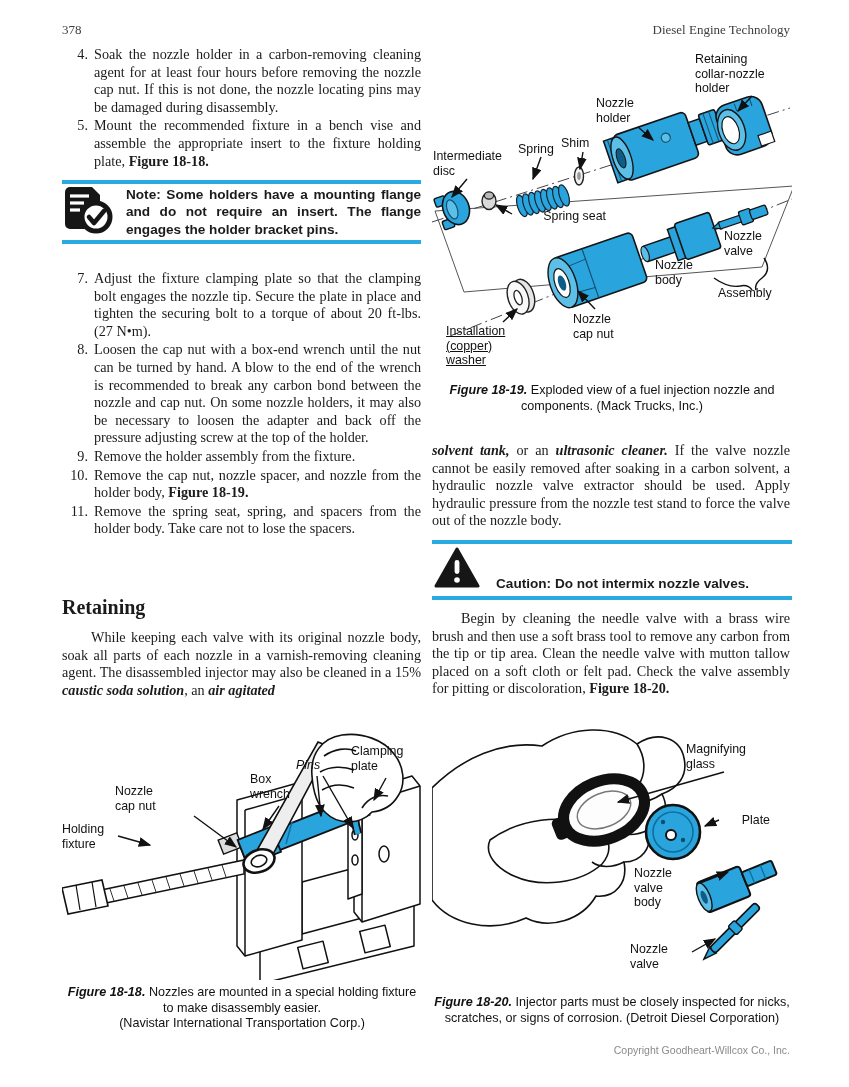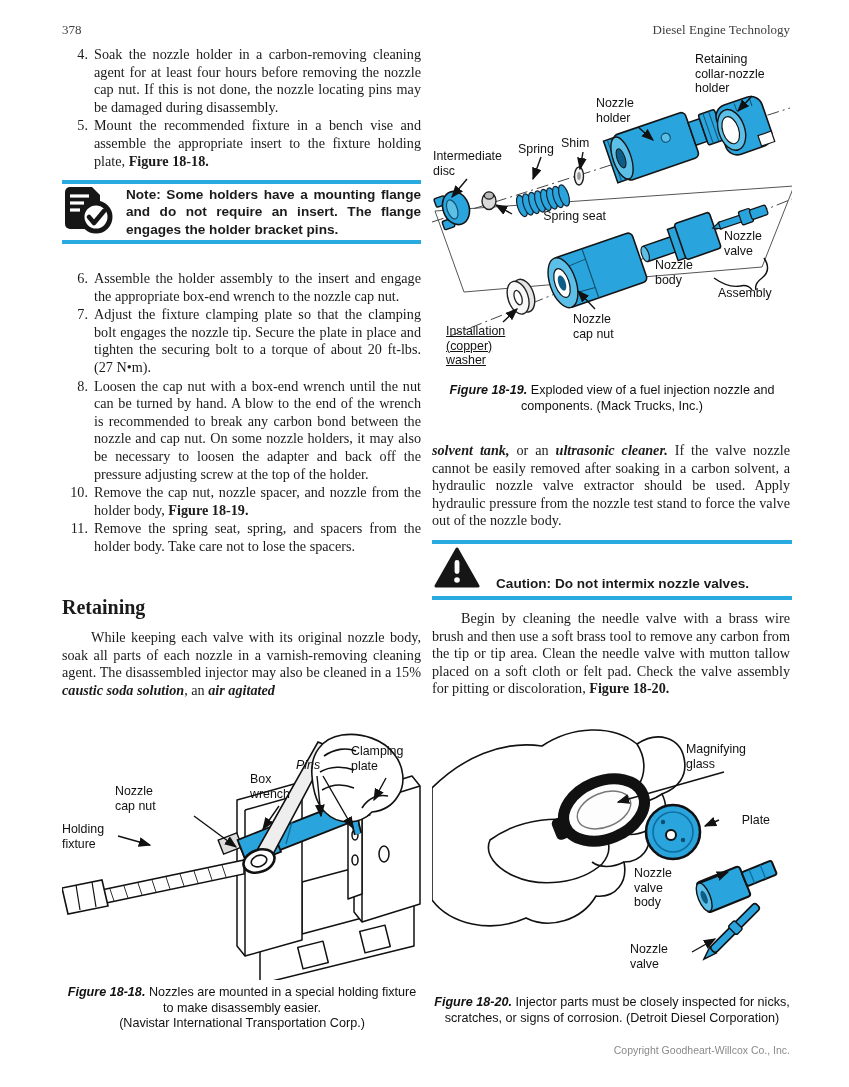--- a/index.html
+++ b/index.html
@@ -62,23 +62,23 @@
           <line x1="8" y1="19" x2="22" y2="19" stroke="#fff" stroke-width="3.2"></line>
           <line x1="8" y1="26" x2="18" y2="26" stroke="#fff" stroke-width="3.2"></line>
           <circle cx="34" cy="33" r="14" fill="#ffffff" stroke="#161616" stroke-width="5"></circle>
           <path d="M27,33 l5,6 l10,-12" fill="none" stroke="#161616" stroke-width="4.6" stroke-linecap="round" stroke-linejoin="round"></path>
         </svg>
       </span>
       <div class="boxtext" style="margin-left:10px;width:295px;">Note: Some holders have a mounting flange and do not require an insert. The flange engages the holder bracket pins.</div>
     </div>
 
     <ol class="steps body-text" style="position:absolute;left:0;top:224px;width:359px;">
-      <li><span class="num">6.</span><span><span>Assemble the holder assembly to the insert and engage the appropriate box-end wrench to the nozzle cap nut.</span></span></li>
       <li><span class="num">7.</span><span><span>Adjust the fixture clamping plate so that the clamping bolt engages the nozzle tip. Secure the plate in place and tighten the securing bolt to a torque of about 20 ft-lbs. (27 N•m).</span></span></li>
       <li><span class="num">8.</span><span><span>Loosen the cap nut with a box-end wrench until the nut can be turned by hand. A blow to the end of the wrench is recommended to break any carbon bond between the nozzle and cap nut. On some nozzle holders, it may also be necessary to loosen the adapter and back off the pressure adjusting screw at the top of the holder.</span></span></li>
+      <li><span class="num">9.</span><span><span>Remove the holder assembly from the fixture.</span></span></li>
       <li><span class="num">10.</span><span><span>Remove the cap nut, nozzle spacer, and nozzle from the holder body, </span><span class="st-b">Figure 18-19.</span></span></li>
       <li><span class="num">11.</span><span><span>Remove the spring seat, spring, and spacers from the holder body. Take care not to lose the spacers.</span></span></li>
     </ol>
 
     <div class="h2" style="position:absolute;left:0;top:550px;">Retaining</div>
 
     <div class="body-text indent" style="position:absolute;left:0;top:583px;width:359px;"><span>While keeping each valve with its original nozzle body, soak all parts of each nozzle in a varnish-removing cleaning agent. The disassembled injector may also be cleaned in a 15% </span><span class="st-bi">caustic soda solution</span><span>, an </span><span class="st-bi">air agitated</span></div>
   </div>
 
   <div class="abs col" style="left:432px;top:46px;width:360px;">

